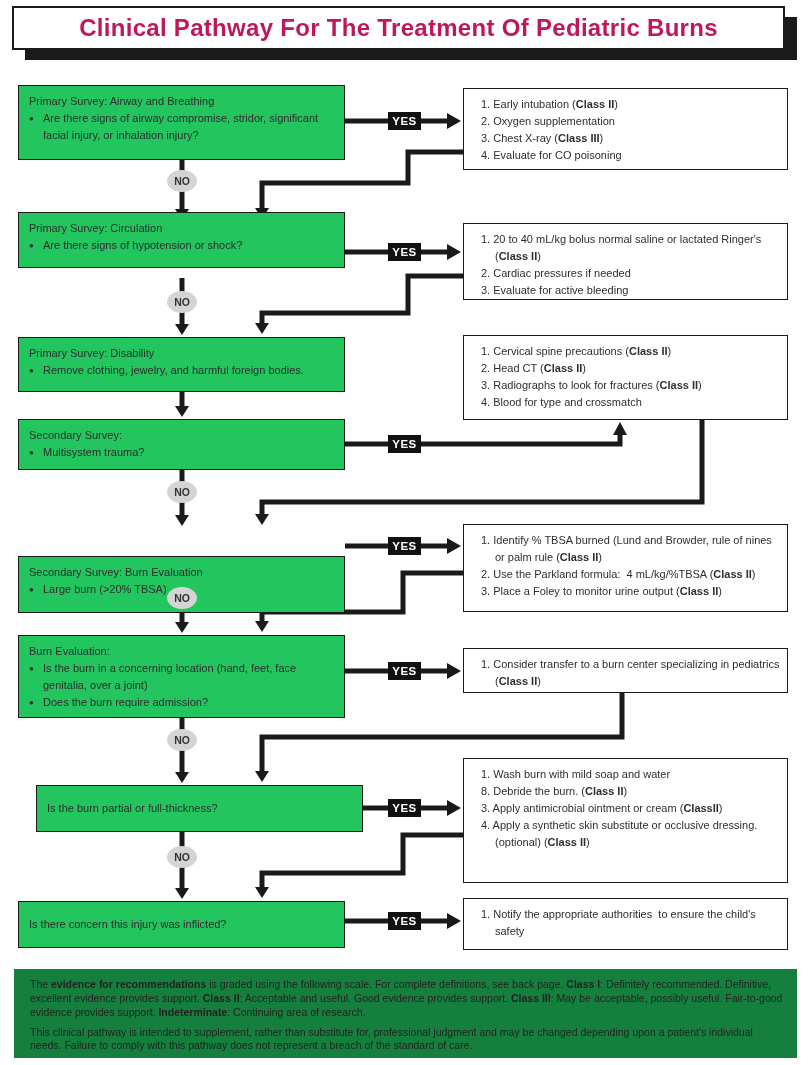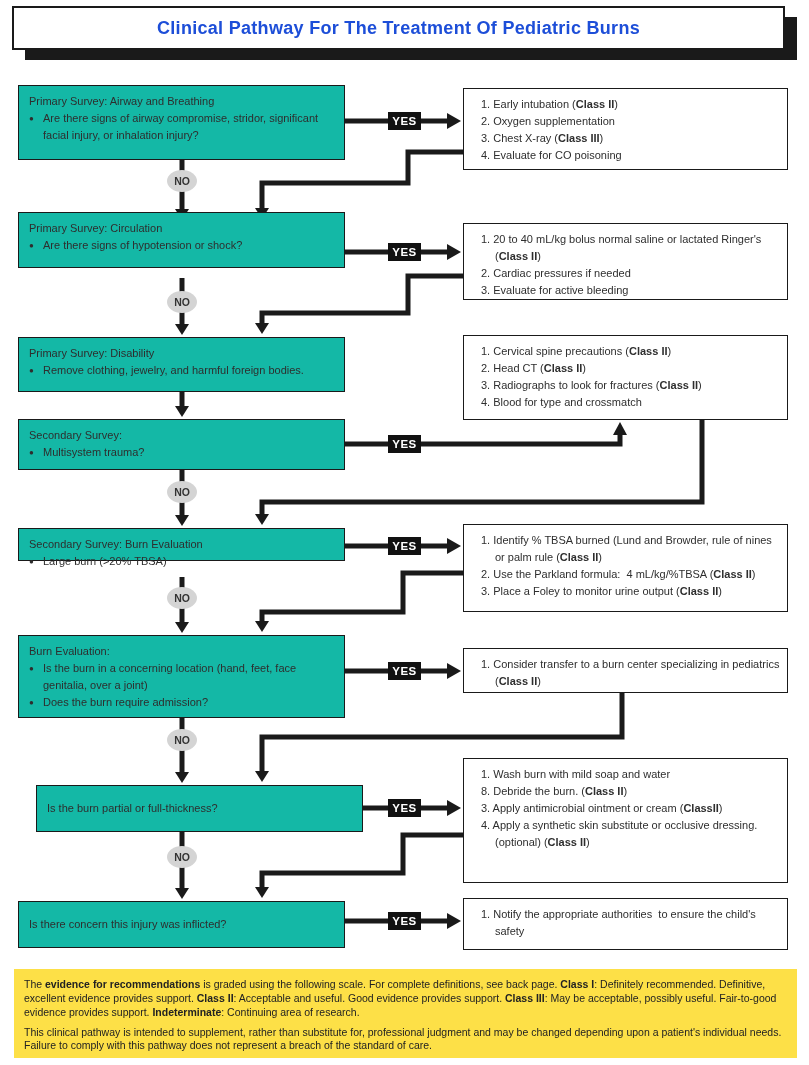--- a/index.html
+++ b/index.html
@@ -2,43 +2,43 @@
 <html><head>
 <meta charset="utf-8">
 <style>
   html,body{margin:0;padding:0;background:#fff;}
   #page{position:relative;width:809px;height:1065px;background:#fff;
         font-family:"Liberation Sans",sans-serif;color:#2e2e2e;overflow:hidden;}
   
   .title-shadow{position:absolute;left:25px;top:17px;width:772px;height:43px;background:#1a1a1a;z-index:1;}
   .title-box{position:absolute;left:12px;top:6px;width:769px;height:40px;background:#fff;
              border:2px solid #1a1a1a;z-index:2;display:flex;align-items:center;justify-content:center;}
-  .title-box h1{margin:0;font-size:18px;font-weight:bold;letter-spacing:.3px;color:#1d4ed8;}
+  .title-box h1{margin:0;font-size:24px;font-weight:bold;letter-spacing:.3px;color:#be185d;}
   
   svg.flow{position:absolute;left:0;top:0;z-index:1;}
   svg.flow path{stroke:#1a1a1a;stroke-width:5;fill:none;}
   svg.flow polygon{fill:#1a1a1a;stroke:none;}
   
-  .dbox{position:absolute;left:18px;width:327px;background:#14b8a6;border:1.5px solid #1a1a1a;
+  .dbox{position:absolute;left:18px;width:327px;background:#22c55e;border:1.5px solid #1a1a1a;
         box-sizing:border-box;padding:7px 4px 6px 10px;font-size:11px;line-height:1.55;z-index:2;}
   .dbox.centered{display:flex;align-items:center;}
   .brow{display:flex;}
   .bdot{flex:0 0 14px;font-size:8px;line-height:17px;}
   .btxt{flex:1;}
   .abox{position:absolute;left:463px;width:325px;background:#fff;border:1.5px solid #1a1a1a;
         box-sizing:border-box;padding:7px 5px 6px 17px;font-size:11px;line-height:1.55;z-index:2;}
   .itm{padding-left:14px;text-indent:-14px;white-space:pre-wrap;}
   
   .yes{position:absolute;width:33px;height:18px;background:#111;color:#fff;font-weight:bold;
        font-size:11.5px;letter-spacing:.5px;text-align:center;line-height:18px;z-index:3;}
   .no{position:absolute;width:30px;height:22px;background:#d4d4d4;color:#333;font-weight:bold;
       font-size:10.5px;text-align:center;line-height:22px;border-radius:50%;z-index:3;}
   
-  .footer{position:absolute;left:14px;top:969px;width:783px;height:89px;background:#fde047;
-          box-sizing:border-box;padding:9px 10px 6px 10px;font-size:10.5px;line-height:1.32;color:#222;z-index:2;}
+  .footer{position:absolute;left:14px;top:969px;width:783px;height:89px;background:#15803d;
+          box-sizing:border-box;padding:9px 10px 6px 16px;font-size:10.5px;line-height:1.32;color:#222;z-index:2;}
   .footer p{margin:0 0 6px 0;}
   b{font-weight:bold;}
 </style>
 </head>
 <body>
 
 <div id="page">
 
   <div class="title-shadow"></div>
   <div class="title-box">
@@ -126,21 +126,21 @@
   </div>
   <div class="dbox" style="top:419px;height:51px;">
     <div>Secondary Survey:</div>
     <div>
         <div class="brow">
           <span class="bdot">●</span>
           <span class="btxt">Multisystem trauma?</span>
         </div>
       </div>
   </div>
-  <div class="dbox" style="top:528px;height:33px;">
+  <div class="dbox" style="top:556px;height:57px;">
     <div>Secondary Survey: Burn Evaluation</div>
     <div>
         <div class="brow">
           <span class="bdot">●</span>
           <span class="btxt">Large burn (&gt;20% TBSA)</span>
         </div>
       </div>
   </div>
   <div class="dbox" style="top:635px;height:83px;">
     <div>Burn Evaluation:</div>

